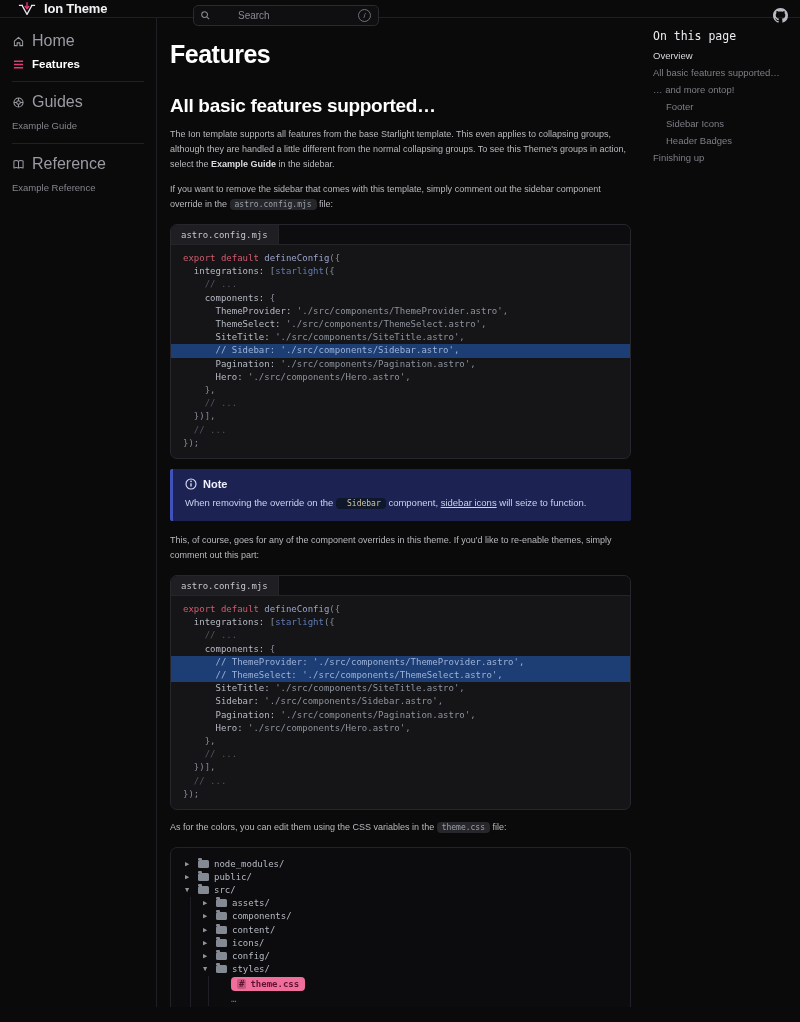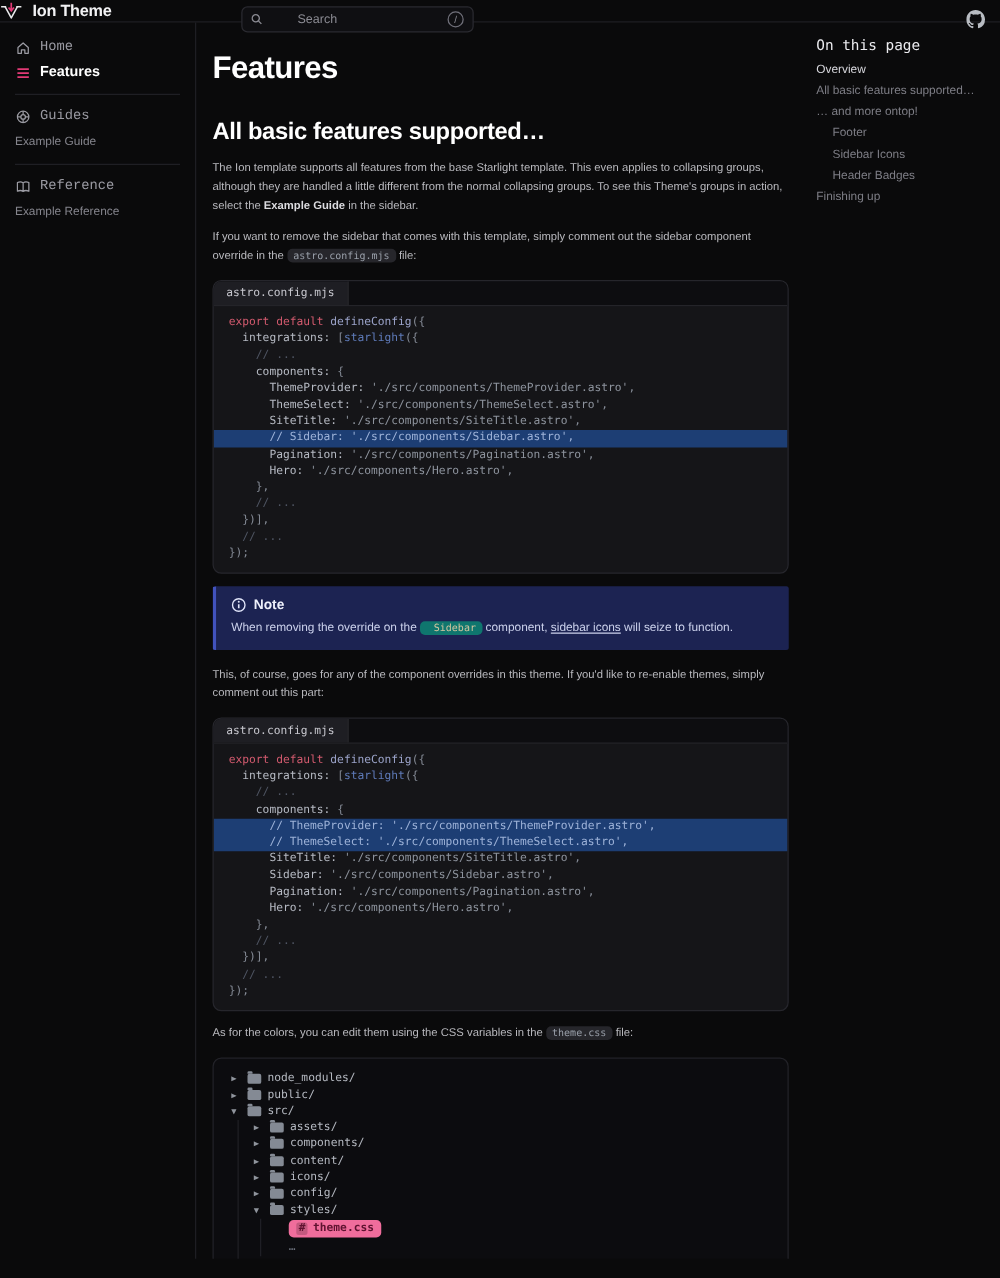--- a/index.html
+++ b/index.html
@@ -5,21 +5,21 @@
   * { box-sizing: border-box; margin: 0; padding: 0; }
   html,body { background:#050506; }
   #app {
     width: 800px; height: 1022px; background: #0a0a0b;
     font-family: "Liberation Sans", sans-serif; color: #bcbcc2;
     overflow: hidden; position: relative;
   }
   
   .header {
     height: 18px; border-bottom: 1px solid #1e1e23;
-    display: flex; align-items: center; padding: 0 0; position: relative;
+    display: flex; align-items: center; padding: 0 18px; position: relative;
   }
   .logo { display: flex; align-items: center; }
   .site-title { color: #f2f2f4; font-size: 13px; font-weight: bold; margin-left: 8px; letter-spacing: -0.2px; }
   .search {
     position: absolute; left: 193px; top: 5px; width: 186px; height: 21px;
     background: #0f0f12; border: 1px solid #2a2a30; border-radius: 5px;
     display: flex; align-items: center; padding: 0 7px; gap: 6px; cursor: text;
   }
   .search-ph { color: #8a8a92; font-size: 10px; flex: 1; margin-left: 22px; }
   .slash-badge {
@@ -27,21 +27,21 @@
     color: #8a8a92; font-size: 8px; display: flex; align-items: center; justify-content: center;
   }
   .gh { position: absolute; right: 12px; top: 8px; }
   
   .layout { display: flex; height: 989px; }
   .sidenav { width: 157px; flex-shrink: 0; border-right: 1px solid #1e1e23; padding: 9px 12px; }
   .main { flex: 1; padding: 22px 14px 0 13px; overflow: hidden; }
   .toc { width: 155px; flex-shrink: 0; padding: 11px 10px 0 8px; }
   
   .nav-item { display: flex; align-items: center; gap: 7px; padding: 3px 0; margin: 2px 0;
-    font-family: Liberation Mono, monospace; font-size: 11px; color: #9b9ba3; cursor: pointer; }
+    font-family: Liberation Sans, sans-serif; font-size: 16px; color: #9b9ba3; cursor: pointer; }
   .nav-item.active { font-family: "Liberation Sans", sans-serif; font-weight: bold; font-size: 11.5px; color: #ffffff; }
   .nav-child { display: block; font-size: 9.5px; color: #85858d; padding: 4px 0; cursor: pointer; text-decoration: none; }
   .nav-div { border-top: 1px solid #1f1f24; margin: 8px 0; }
   .nav-ic { width: 13px; display: flex; justify-content: center; }
   
   h1.pagetitle { color: #ffffff; font-size: 25px; letter-spacing: -0.5px; margin: 0 0 26px; }
   h2.section { color: #ffffff; font-size: 19px; letter-spacing: -0.3px; margin: 0 0 10px; }
   .main p { font-size: 9px; line-height: 15px; color: #b9b9be; margin: 0 0 10px; }
   .main p strong { color: #dcdce0; }
   code.ic {
@@ -66,21 +66,21 @@
   .tk-pu { color: #858b96; } .tk-pr { color: #b6bac3; } .tk-st { color: #8d939d; }
   .tk-cm { color: #4f5563; }
   
   .note {
     background: #1c2352; border-left: 3px solid #4152bd; border-radius: 2px;
     padding: 9px 12px 10px; margin: 10px 0 12px;
   }
   .note-head { display: flex; align-items: center; gap: 6px; margin-bottom: 6px; }
   .note-title { color: #eef0fb; font-size: 11px; font-weight: bold; }
   .note-body { font-size: 9.5px; line-height: 14px; color: #ccd2ec; }
-  .note-body code.ic { background: #0f766e; color: #d3c59f; padding-left: 11px; }
+  .note-body code.ic { background: #0f172a; color: #d3c59f; padding-left: 11px; }
   
   .tree { border: 1px solid #222228; border-radius: 7px; background: #0c0c0f;
     padding: 9px 14px 16px; margin: 12px 0 0; font-family: "DejaVu Sans Mono", monospace; }
   .tree-row { display: flex; align-items: center; gap: 5px; height: 13.2px; color: #b5b9c1; font-size: 9px; }
   .tree-row.file { height: 17px; }
   .tree-row.noicon { padding-left: 10px; }
   .caret { color: #8f949c; font-size: 7px; width: 8px; flex-shrink: 0; }
   .folder { width: 11px; height: 8px; background: #848a94; border-radius: 1.5px; position: relative; flex-shrink: 0; }
   .folder::before { content: ""; position: absolute; top: -2px; left: 0; width: 4px; height: 2px;
     background: #848a94; border-radius: 1px 1px 0 0; }

